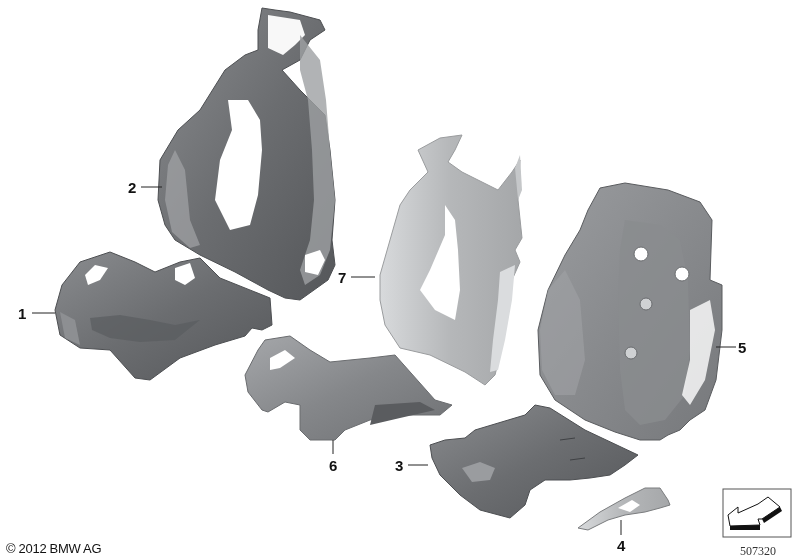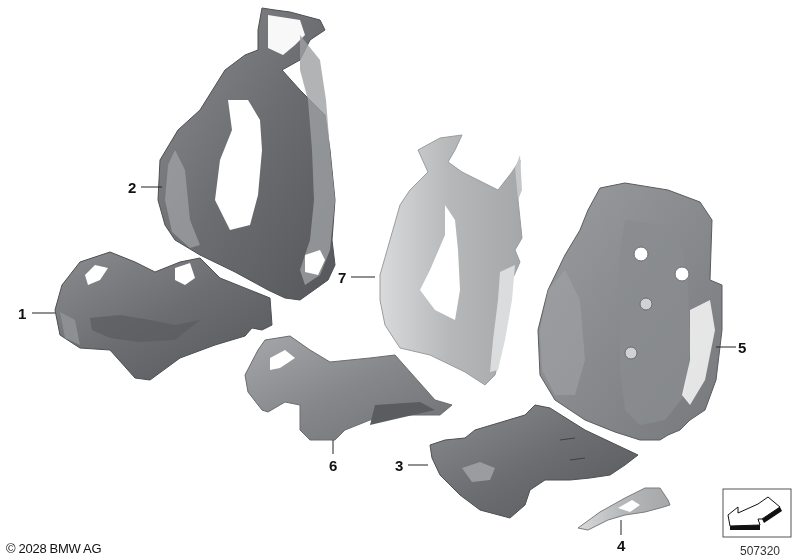--- a/index.html
+++ b/index.html
@@ -1,20 +1,20 @@
 <!DOCTYPE html>
 <html><head>
 <meta charset="utf-8">
 <style>
   html, body { margin:0; padding:0; background:#ffffff; }
   body { width:800px; height:560px; position:relative; overflow:hidden; font-family:"Liberation Sans", sans-serif; }
   #stage { position:absolute; left:0; top:0; width:800px; height:560px; }
   .callout { position:absolute; font-family:"Liberation Sans", sans-serif; font-weight:bold; font-size:15px; color:#111; line-height:1; }
   .copyright { position:absolute; left:6px; top:541px; font-size:13px; color:#111; font-family:"Liberation Sans", sans-serif; letter-spacing:-0.3px; }
-  .refno { position:absolute; left:740px; top:544px; font-size:12px; color:#333; font-family:Liberation Sans, sans-serif; }
+  .refno { position:absolute; left:740px; top:544px; font-size:12px; color:#333; font-family:Liberation Serif, serif; }
 </style>
 </head>
 <body>
 
 <div id="stage">
   <svg width="800" height="560" viewBox="0 0 800 560" xmlns="http://www.w3.org/2000/svg">
     <defs>
       <linearGradient id="gDark" x1="0" y1="0" x2="1" y2="1">
         <stop offset="0" stop-color="#8a8c8f"></stop>
         <stop offset="0.5" stop-color="#6b6d70"></stop>
@@ -109,15 +109,15 @@
 
   
   <span class="callout" style="left:18px; top:306px;">1</span>
   <span class="callout" style="left:128px; top:180px;">2</span>
   <span class="callout" style="left:395px; top:458px;">3</span>
   <span class="callout" style="left:617px; top:538px;">4</span>
   <span class="callout" style="left:738px; top:340px;">5</span>
   <span class="callout" style="left:329px; top:458px;">6</span>
   <span class="callout" style="left:338px; top:270px;">7</span>
 
-  <span class="copyright">© 2028 BMW AG</span>
+  <span class="copyright">© 2012 BMW AG</span>
   <span class="refno">507320</span>
 </div>
 
 </body></html>

